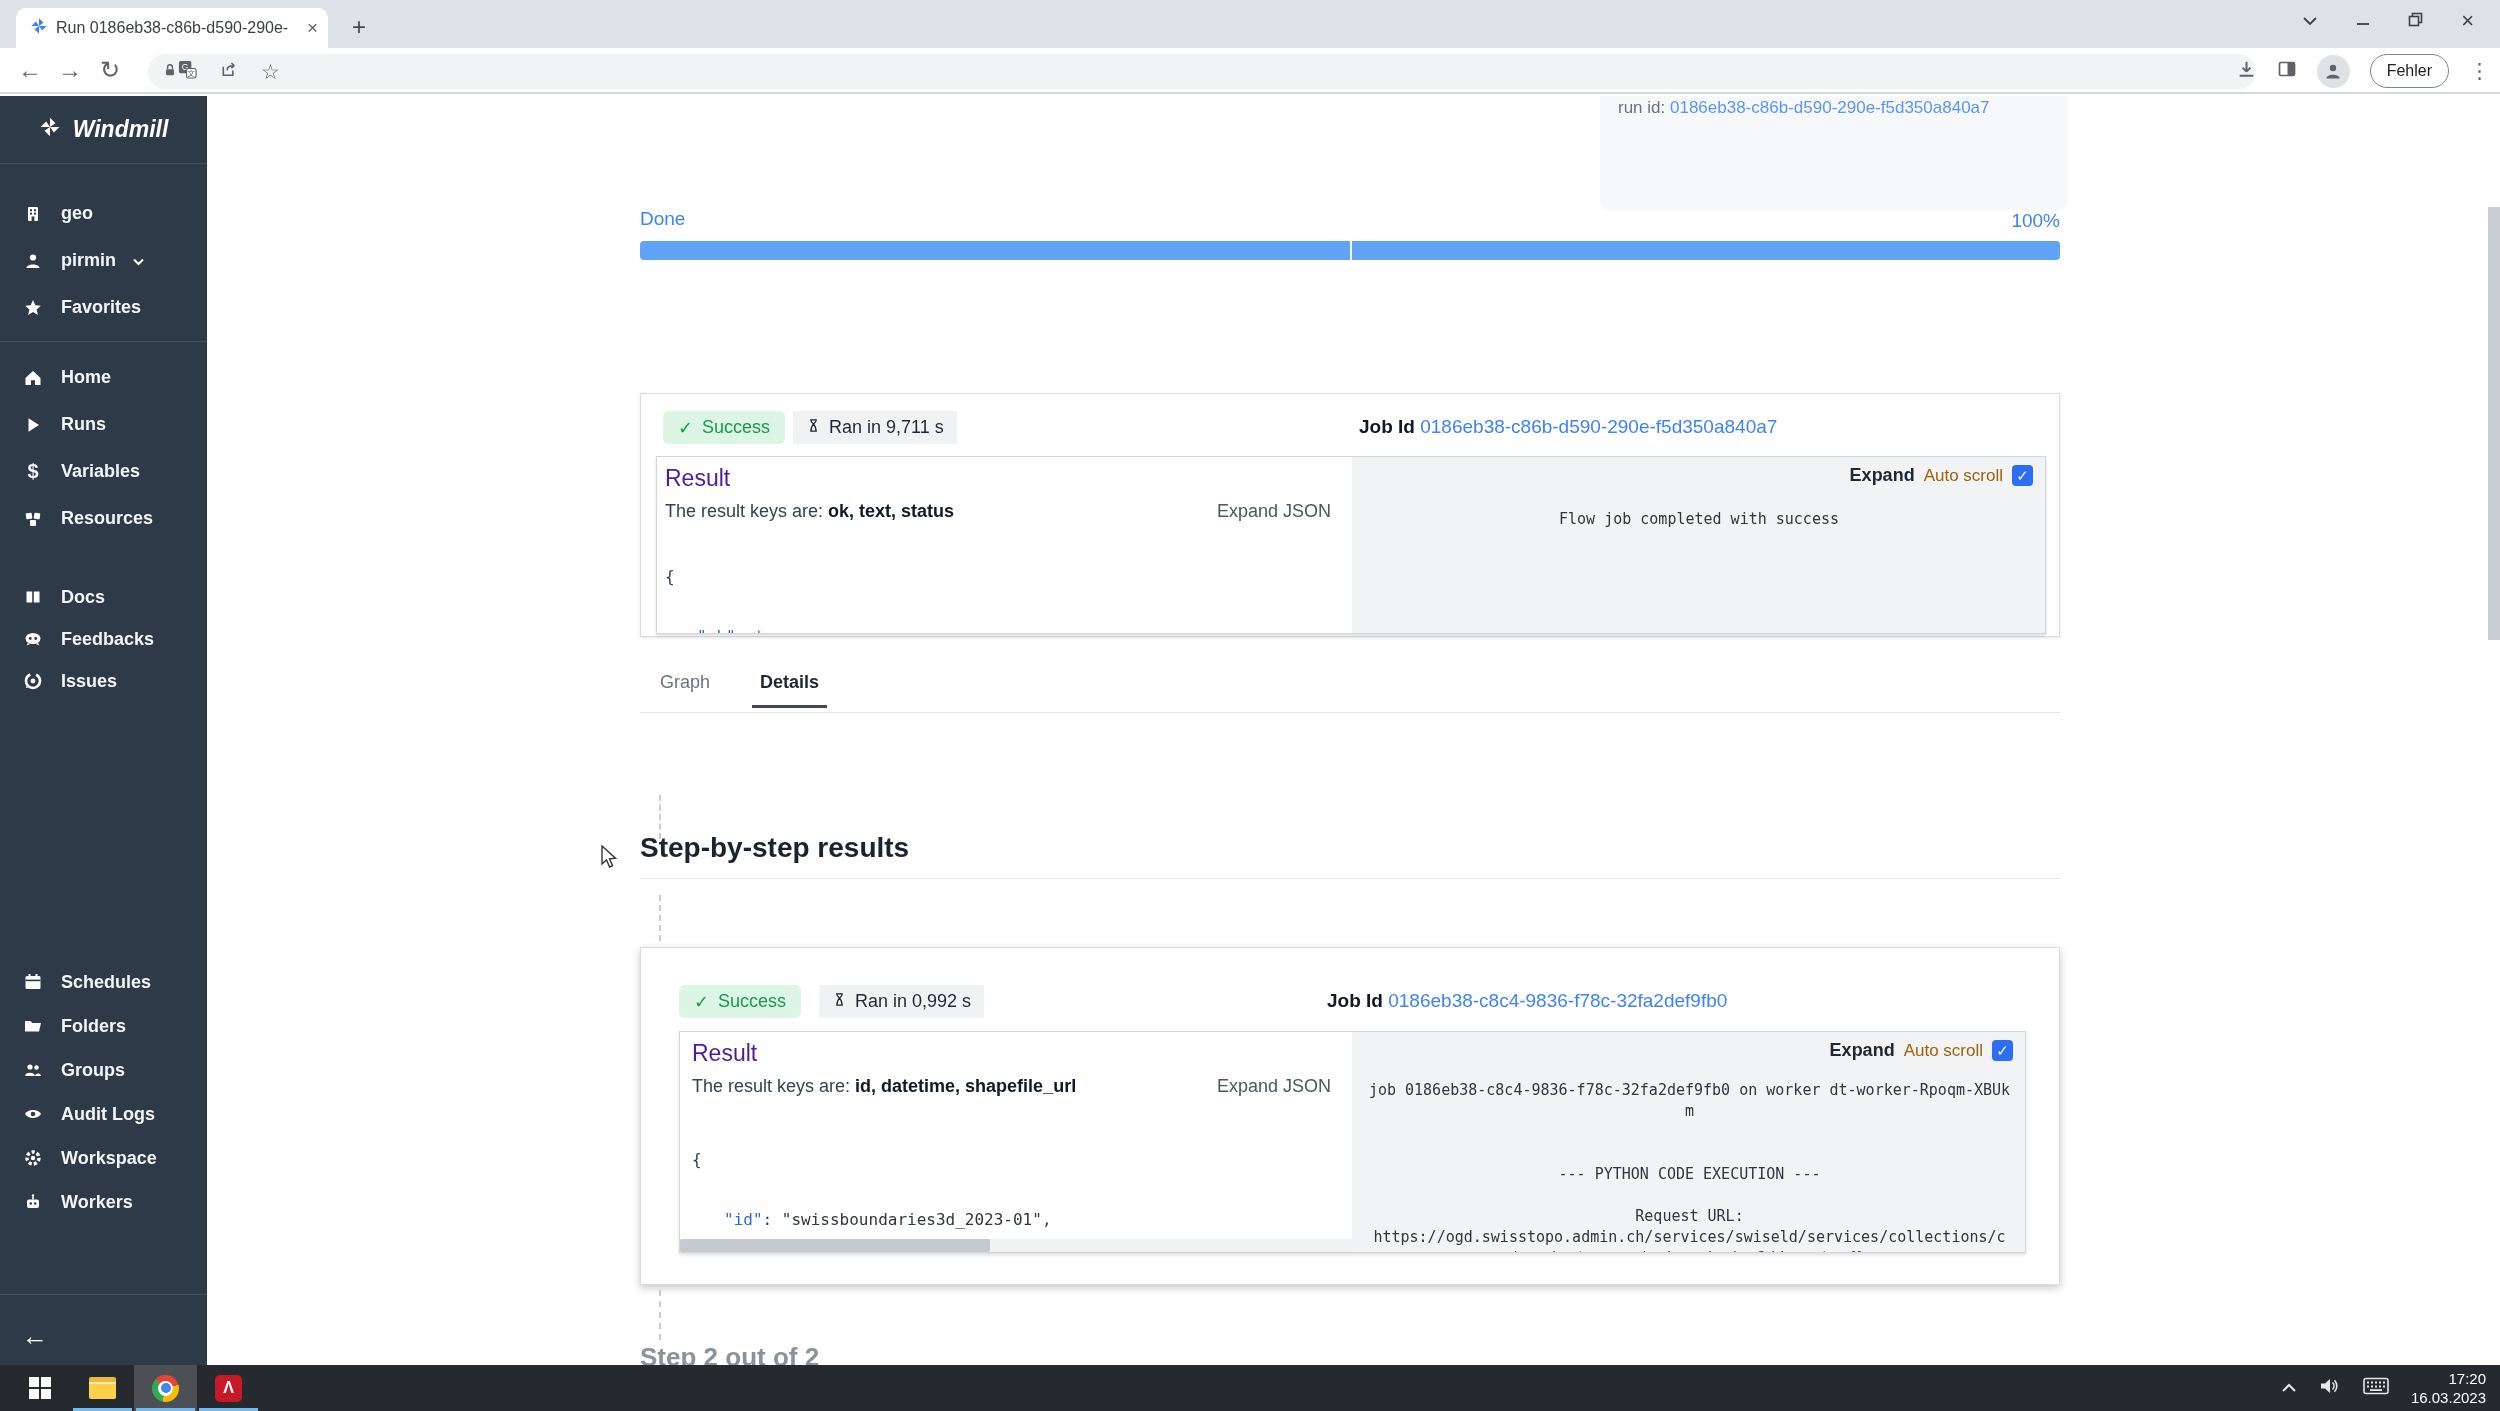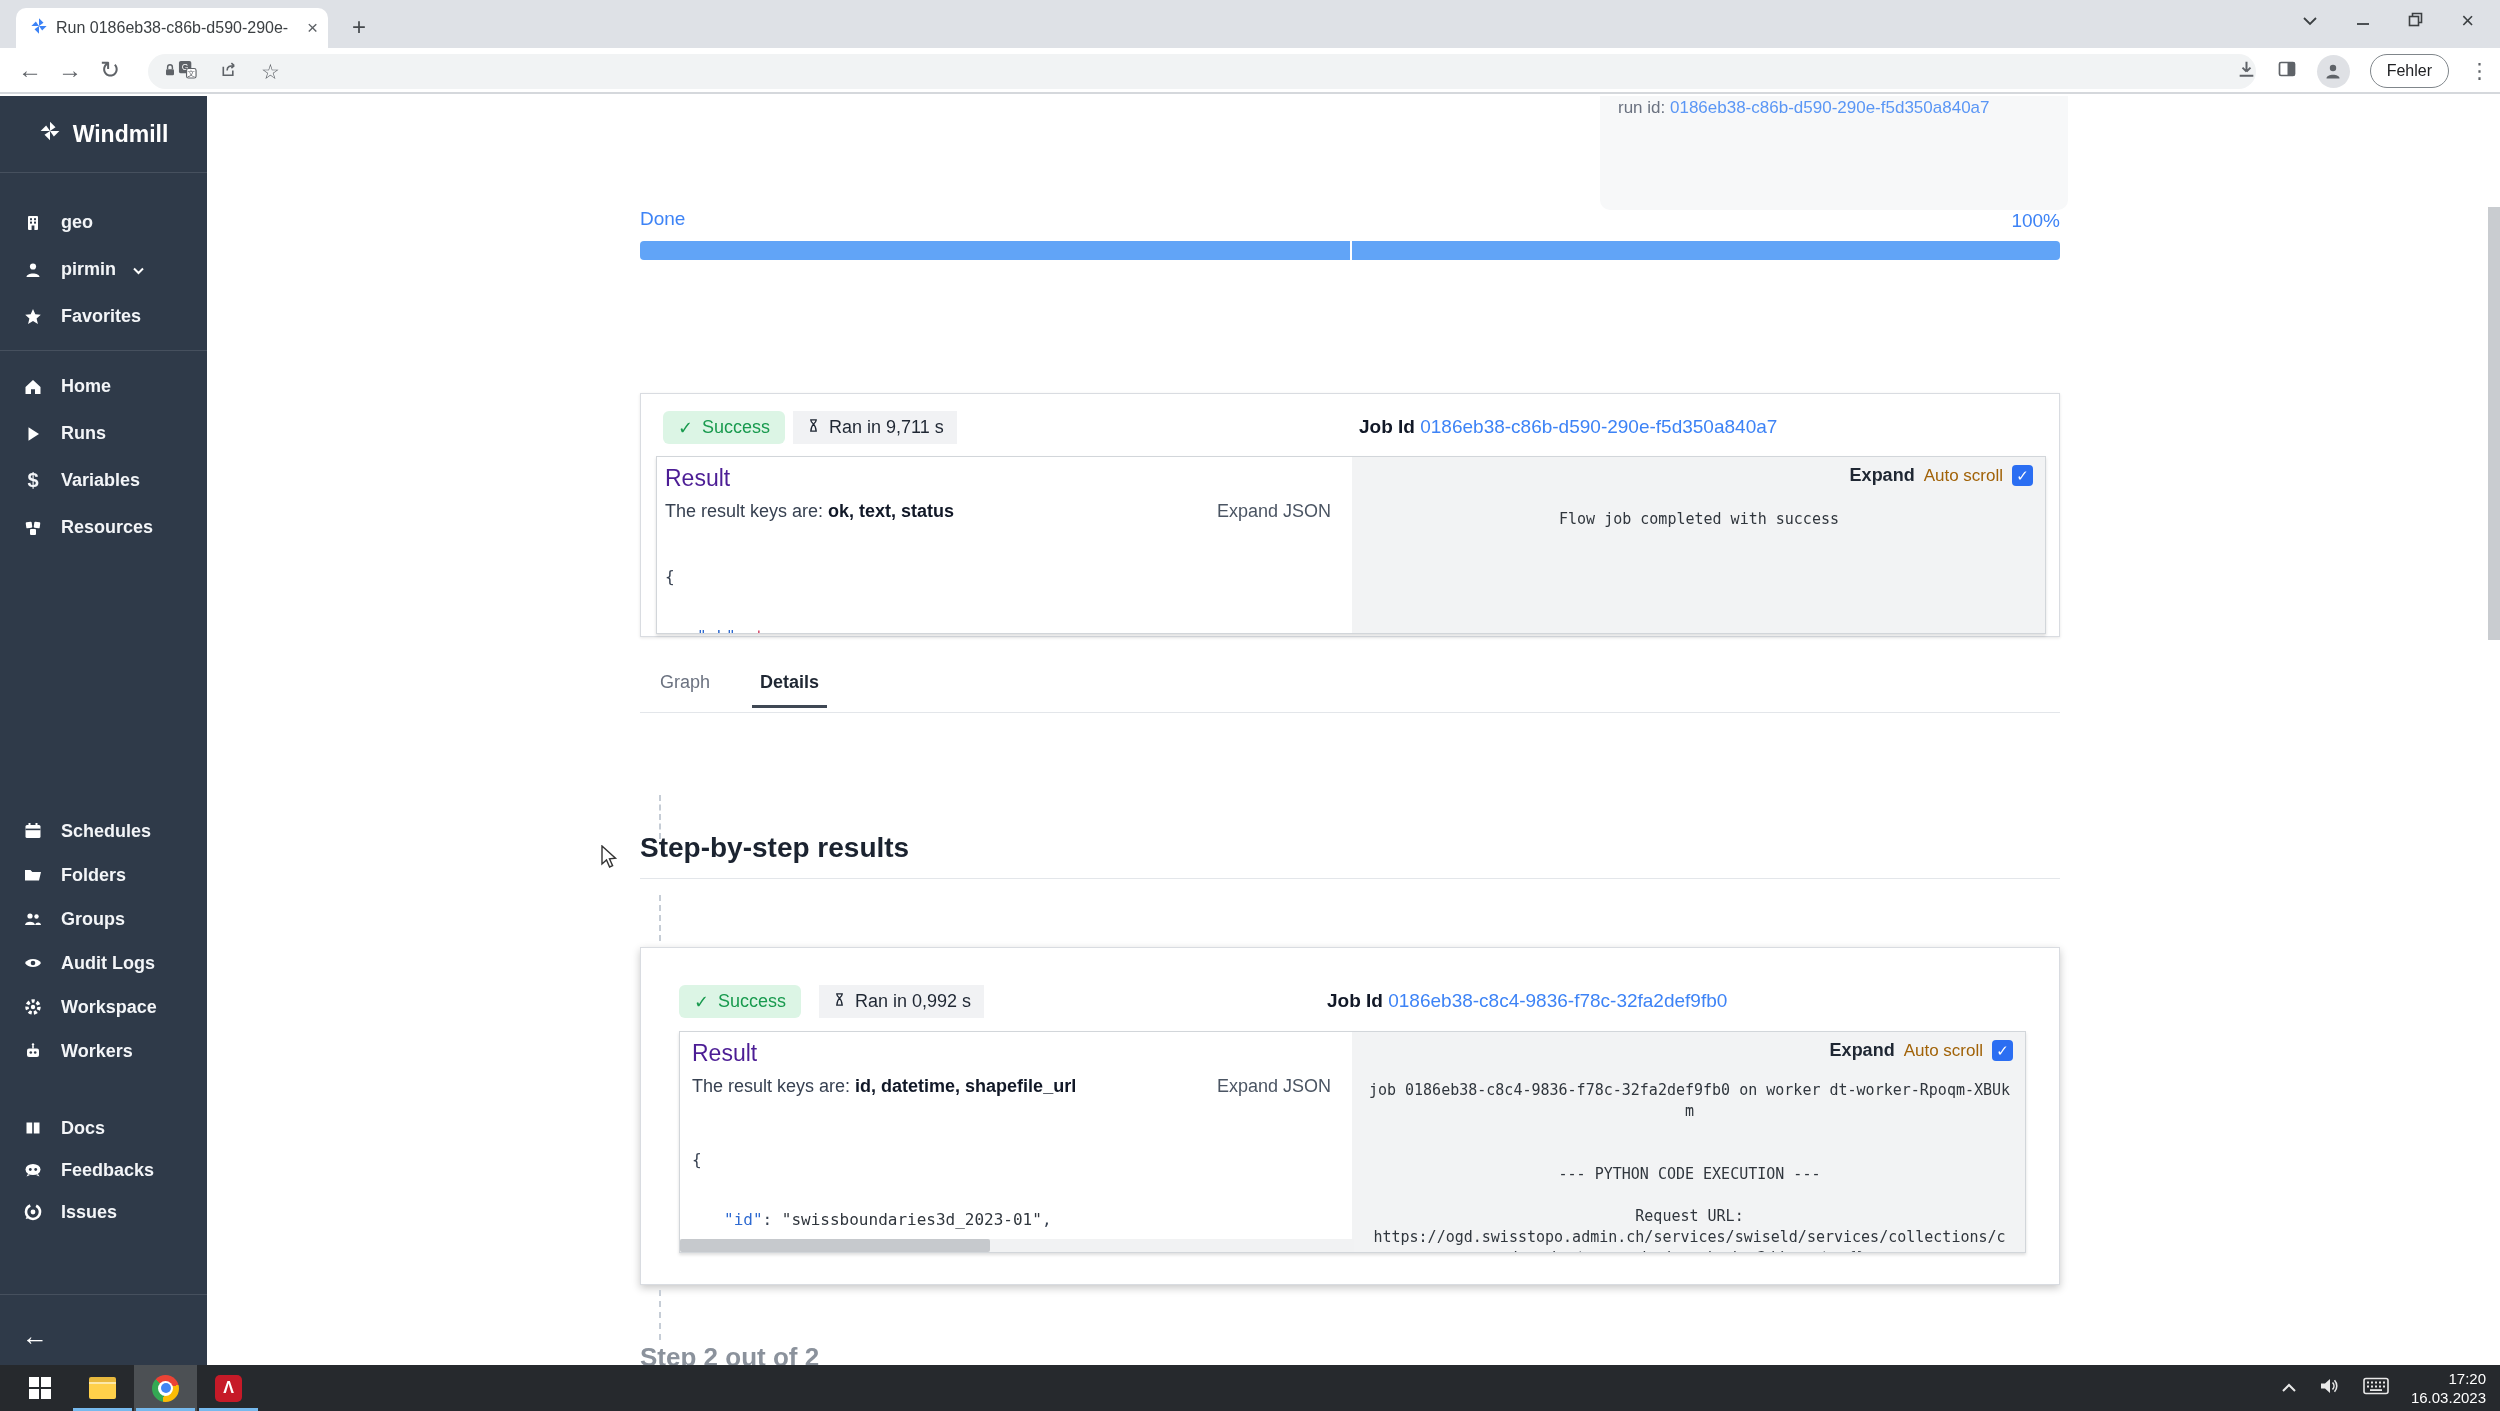--- a/index.html
+++ b/index.html
@@ -18,21 +18,21 @@
   #addressbar { position:absolute; left:148px; top:54px; width:2108px; height:35px; background:#f1f3f4; border-radius:18px; display:flex; align-items:center; padding:0 12px 0 14px; }
   #url-text { font-size:17px; color:#202124; margin-left:10px; flex:1; white-space:nowrap; overflow:hidden; }
   .addr-icons { display:flex; align-items:center; gap:22px; }
   #toolbar-right { position:absolute; right:10px; top:50px; height:42px; display:flex; align-items:center; gap:20px; }
   #fehler-btn { border:1px solid #80868b; border-radius:17px; height:34px; padding:0 16px; display:flex; align-items:center; font-size:16px; color:#202124; background:#fff; }
   .kebab { font-size:21px; color:#5f6368; letter-spacing:0; }
   #avatar-circ { width:33px; height:33px; border-radius:50%; background:#dfe1e5; display:flex; align-items:center; justify-content:center; }
 
   
   #sidebar { position:absolute; left:0; top:96px; width:207px; height:1269px; background:#2f3a49; color:#fff; display:flex; flex-direction:column; }
-  #brand { height:77px; display:flex; align-items:center; justify-content:center; gap:12px; border-bottom:1px solid #46505e; font-size:23px; font-weight:700; }
+  #brand { height:68px; display:flex; align-items:center; justify-content:center; gap:12px; border-bottom:1px solid #46505e; font-size:23px; font-weight:700;font-style:italic; }
   .side-item { display:flex; align-items:center; gap:17px; padding:0 0 0 22px; height:47px; font-size:18px; font-weight:600; color:#f3f5f8; cursor:default; }
   .side-item .ic { width:22px; display:flex; justify-content:center; }
   .side-div { border-top:1px solid #46505e; margin:10px 0 12px 0; }
   #side-sec1 { padding-top:26px; }
   #side-sec2 { }
   #side-sec3 { margin-top:258px; }
   #side-sec4 { margin-top:34px; }
   #side-foot { margin-top:auto; }
   #back-arrow-row { height:58px; display:flex; align-items:center; padding-left:22px; font-size:26px; }
 
@@ -270,20 +270,56 @@
                 <rect x="3" y="4" width="6" height="6" rx="1" transform="rotate(-8 6 7)"></rect>
                 <rect x="11" y="4" width="6" height="6" rx="1" transform="rotate(8 14 7)"></rect>
                 <rect x="7" y="11" width="6" height="6" rx="1"></rect>
               </g>
             </svg>
           </span>
         <span>Resources</span>
       </div>
     </div>
 
+    <div id="side-sec4">
+      <div class="side-item" style="height:42px;">
+        <span class="ic">
+            <svg width="20" height="20" viewBox="0 0 20 20">
+              <g fill="#fff">
+                <path d="M3.5 4.5 H9.2 V15.5 H3.5 Z"></path>
+                <path d="M10.8 4.5 H16.5 V15.5 H10.8 Z"></path>
+              </g>
+            </svg>
+          </span>
+        <span>Docs</span>
+      </div>
+      <div class="side-item" style="height:42px;">
+        <span class="ic">
+            <svg width="20" height="20" viewBox="0 0 20 20">
+              <ellipse cx="10" cy="9.5" rx="7.5" ry="5.5" fill="#fff"></ellipse>
+              <path d="M5 14 L3.5 16.5 L7 15" fill="#fff"></path>
+              <path d="M15 14 L16.5 16.5 L13 15" fill="#fff"></path>
+              <circle cx="7.3" cy="9.5" r="1.4" fill="#2f3a49"></circle>
+              <circle cx="12.7" cy="9.5" r="1.4" fill="#2f3a49"></circle>
+            </svg>
+          </span>
+        <span>Feedbacks</span>
+      </div>
+      <div class="side-item" style="height:42px;">
+        <span class="ic">
+            <svg width="20" height="20" viewBox="0 0 20 20">
+              <circle cx="10" cy="10" r="7" fill="none" stroke="#fff" stroke-width="2.6" stroke-dasharray="30 6"></circle>
+              <circle cx="10" cy="10" r="2.4" fill="#fff"></circle>
+              <path d="M5.5 15.5 q-1.5 .8 -2.5 .3" stroke="#fff" stroke-width="1.4" fill="none"></path>
+            </svg>
+          </span>
+        <span>Issues</span>
+      </div>
+    </div>
+
     <div id="side-sec3">
       <div class="side-item" style="height:44px;">
         <span class="ic">
             <svg width="20" height="20" viewBox="0 0 20 20">
               <rect x="2.5" y="4" width="15" height="13" rx="1.5" fill="#fff"></rect>
               <rect x="5.5" y="2" width="2" height="4" fill="#fff"></rect>
               <rect x="12.5" y="2" width="2" height="4" fill="#fff"></rect>
               <rect x="2.5" y="7.6" width="15" height="1.6" fill="#2f3a49"></rect>
             </svg>
           </span>
@@ -330,56 +366,20 @@
         <span class="ic">
             <svg width="20" height="20" viewBox="0 0 20 20">
               <rect x="4" y="7.5" width="12" height="8.5" rx="2" fill="#fff"></rect>
               <circle cx="7.8" cy="11.5" r="1.3" fill="#2f3a49"></circle>
               <circle cx="12.2" cy="11.5" r="1.3" fill="#2f3a49"></circle>
               <path d="M10 7.5 V4.5" stroke="#fff" stroke-width="1.6"></path>
               <circle cx="10" cy="3.5" r="1.2" fill="#fff"></circle>
             </svg>
           </span>
         <span>Workers</span>
-      </div>
-    </div>
-
-    <div id="side-sec4">
-      <div class="side-item" style="height:42px;">
-        <span class="ic">
-            <svg width="20" height="20" viewBox="0 0 20 20">
-              <g fill="#fff">
-                <path d="M3.5 4.5 H9.2 V15.5 H3.5 Z"></path>
-                <path d="M10.8 4.5 H16.5 V15.5 H10.8 Z"></path>
-              </g>
-            </svg>
-          </span>
-        <span>Docs</span>
-      </div>
-      <div class="side-item" style="height:42px;">
-        <span class="ic">
-            <svg width="20" height="20" viewBox="0 0 20 20">
-              <ellipse cx="10" cy="9.5" rx="7.5" ry="5.5" fill="#fff"></ellipse>
-              <path d="M5 14 L3.5 16.5 L7 15" fill="#fff"></path>
-              <path d="M15 14 L16.5 16.5 L13 15" fill="#fff"></path>
-              <circle cx="7.3" cy="9.5" r="1.4" fill="#2f3a49"></circle>
-              <circle cx="12.7" cy="9.5" r="1.4" fill="#2f3a49"></circle>
-            </svg>
-          </span>
-        <span>Feedbacks</span>
-      </div>
-      <div class="side-item" style="height:42px;">
-        <span class="ic">
-            <svg width="20" height="20" viewBox="0 0 20 20">
-              <circle cx="10" cy="10" r="7" fill="none" stroke="#fff" stroke-width="2.6" stroke-dasharray="30 6"></circle>
-              <circle cx="10" cy="10" r="2.4" fill="#fff"></circle>
-              <path d="M5.5 15.5 q-1.5 .8 -2.5 .3" stroke="#fff" stroke-width="1.4" fill="none"></path>
-            </svg>
-          </span>
-        <span>Issues</span>
       </div>
     </div>
 
     <div id="side-foot">
       <div class="side-div"></div>
       <div id="back-arrow-row">
         <span>←</span>
       </div>
     </div>
   </div>

